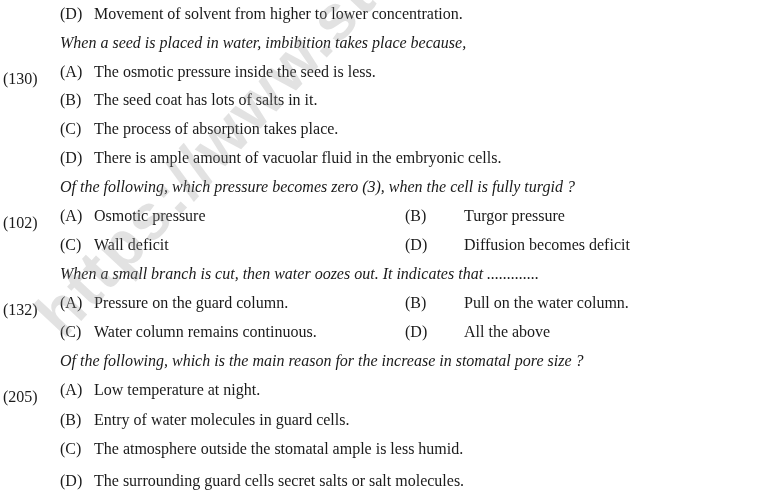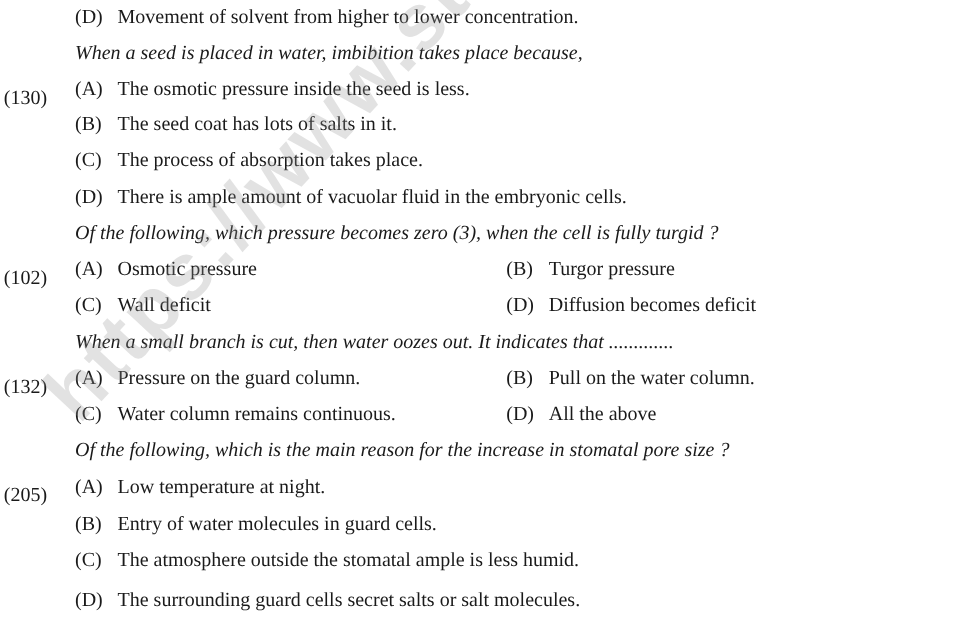--- a/index.html
+++ b/index.html
@@ -6,21 +6,21 @@
   body { width: 763px; height: 496px; position: relative; overflow: hidden;
          font-family: "Liberation Serif", "DejaVu Serif", serif; color: #1a1a1a; }
   .line { position: absolute; font-size: 16px; line-height: 20px; white-space: nowrap; }
   .qnum { position: absolute; left: 3px; margin-top: 36px; }
   .qtext { position: absolute; left: 60px; font-style: italic; }
   .opt-label { position: absolute; }
   .opt-text { position: absolute; }
   .col-l .opt-label { left: 60px; }
   .col-l .opt-text { left: 94px; }
   .col-r .opt-label { left: 405px; }
-  .col-r .opt-text { left: 439px; font-family: Liberation Serif, serif; }
+  .col-r .opt-text { left: 464px; font-family: Liberation Serif, serif; }
   .watermark { position: absolute; left: 20px; top: 300px; font-family: "Liberation Sans", sans-serif;
                font-size: 64px; font-weight: bold; color: rgba(150,150,150,0.28);
                transform-origin: 0 0; transform: rotate(-47deg); white-space: nowrap;
                letter-spacing: 2px; pointer-events: none; z-index: 5; }
 </style>
 </head>
 <body>
 
 <div class="line col-l" style="top:4px;">
   <span class="opt-label">(D)</span>

